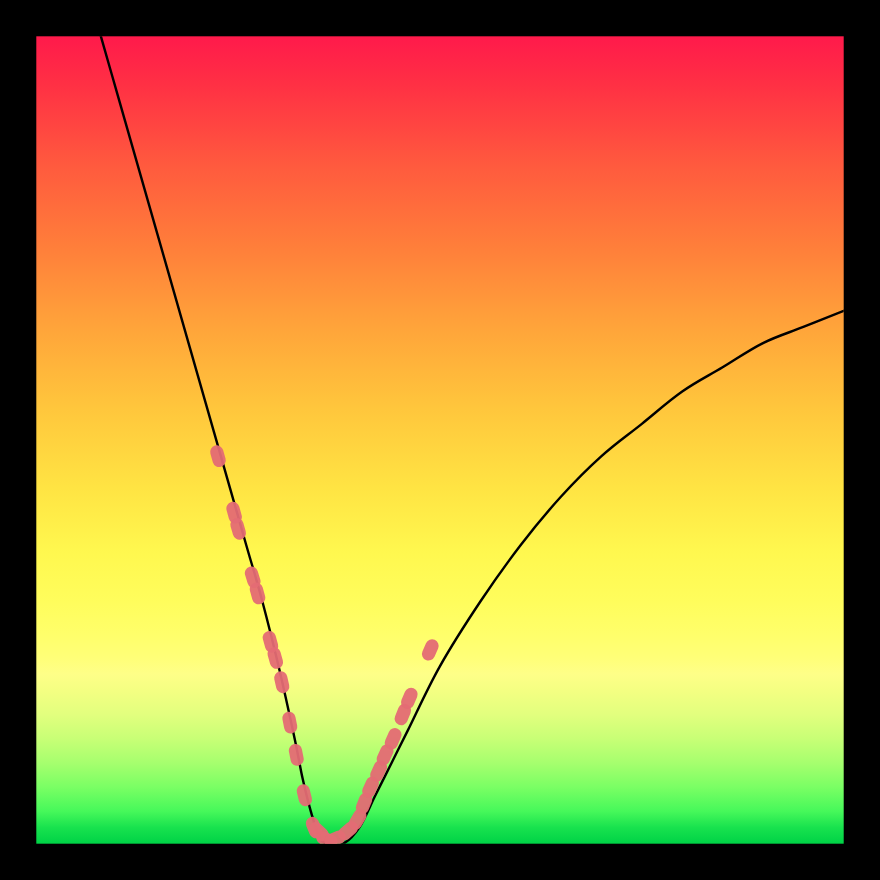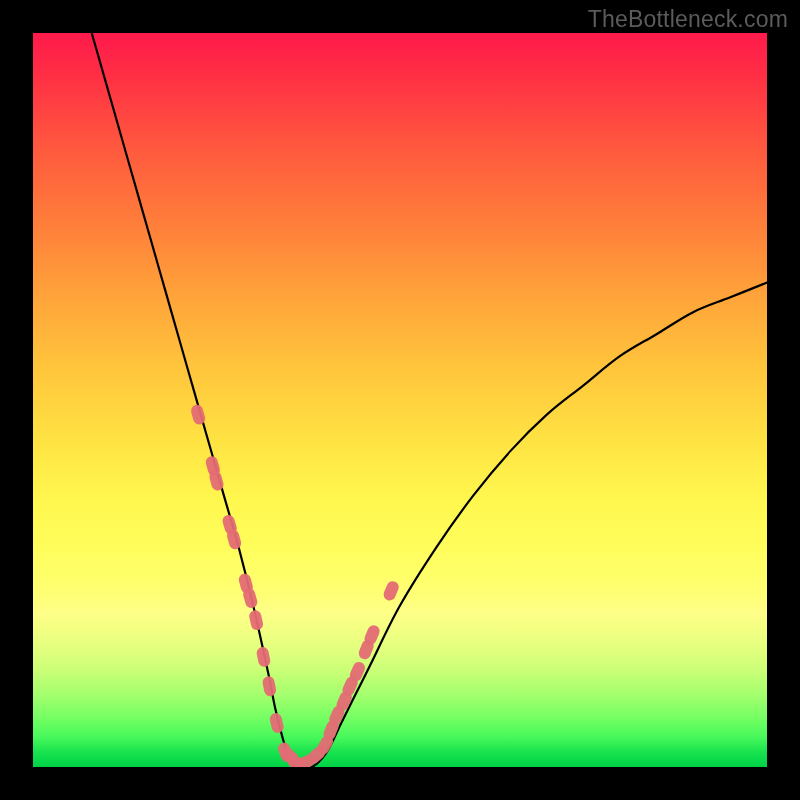--- a/index.html
+++ b/index.html
@@ -65,21 +65,20 @@
     left: 0;
     top: 0;
     width: 734px;
     height: 734px;
   }
 </style>
 </head>
 <body>
 
 <div class="frame">
-  <div class="watermark">TheBottleneck.com</div>
 
   <div class="plot">
     <svg class="curve" viewBox="0 0 734 734">
       <path id="main-curve" fill="none" stroke="#000" stroke-width="2.2" stroke-linecap="round" stroke-linejoin="round" d="M 58.72 0 C 61.3624 9.248399999999998, 68.1152 32.8832, 73.4 51.379999999999995 C 78.68480000000001 69.87679999999999, 82.7952 84.2632, 88.08 102.75999999999999 C 93.3648 121.25679999999998, 97.4752 135.64319999999998, 102.76 154.14 C 108.04480000000001 172.6368, 112.1552 187.02319999999997, 117.44 205.51999999999998 C 122.7248 224.0168, 126.8352 238.40319999999997, 132.12 256.9 C 137.4048 275.3968, 141.51520000000002 289.7832, 146.8 308.28000000000003 C 152.0848 326.77680000000004, 156.1952 341.16319999999996, 161.48 359.65999999999997 C 166.76479999999998 378.1568, 170.8752 392.5432, 176.16 411.04 C 181.4448 429.5368, 185.5552 443.9232, 190.84 462.42 C 196.1248 480.9168, 200.23520000000002 493.98199999999997, 205.52 513.8 C 210.8048 533.6179999999999, 214.9152 550.0595999999999, 220.2 572.52 C 225.48479999999998 594.9804, 230.91639999999998 620.0832, 234.88 638.58 C 238.8436 657.0768, 239.5776 663.3892, 242.22 675.28 C 244.8624 687.1708, 246.91760000000002 695.3916, 249.56000000000003 704.64 C 252.20240000000004 713.8883999999999, 254.25759999999997 721.3752, 256.9 726.66 C 259.5424 731.9448, 260.2764 732.6788, 264.24 734 C 268.2036 735.3212, 273.6352 736.6424, 278.92 734 C 284.20480000000003 731.3576, 288.3152 727.2472, 293.6 719.32 C 298.88480000000004 711.3928000000001, 302.99519999999995 700.5296000000001, 308.28 689.96 C 313.5648 679.3904, 317.67519999999996 671.1696000000001, 322.96 660.6 C 328.2448 650.0304, 329.71279999999996 647.0944000000001, 337.64 631.24 C 345.5672 615.3856, 355.1092 593.6591999999999, 367 572.52 C 378.8908 551.3808, 390.48800000000006 533.6179999999999, 403.70000000000005 513.8 C 416.91200000000003 493.98199999999997, 427.188 479.5956, 440.4 462.42 C 453.61199999999997 445.24440000000004, 463.88800000000003 432.9132, 477.1 418.38 C 490.312 403.8468, 500.58799999999997 393.5708, 513.8 381.68 C 527.012 369.7892, 537.288 362.8896, 550.5 352.32 C 563.712 341.7504, 573.988 332.2084, 587.2 322.96 C 600.412 313.7116, 610.688 308.86719999999997, 623.9 300.94 C 637.112 293.0128, 647.388 285.526, 660.6 278.92 C 673.812 272.314, 684.088 269.5248, 697.3 264.24 C 710.512 258.9552, 727.394 252.2024, 734 249.56"></path>
       <g id="marker-group">
           <rect x="155.15" y="375.68" width="20" height="12" rx="6" ry="6" fill="#e46b74" opacity="0.95" transform="rotate(74.05460409907717 165.15 381.68)"></rect>
           <rect x="169.82999999999998" y="427.06" width="20" height="12" rx="6" ry="6" fill="#e46b74" opacity="0.95" transform="rotate(74.47588900324574 179.82999999999998 433.06)"></rect>
           <rect x="173.5" y="441.74" width="20" height="12" rx="6" ry="6" fill="#e46b74" opacity="0.95" transform="rotate(73.96005669395029 183.5 447.74)"></rect>
           <rect x="186.71200000000002" y="485.78" width="20" height="12" rx="6" ry="6" fill="#e46b74" opacity="0.95" transform="rotate(73.3007557660064 196.71200000000002 491.78)"></rect>
           <rect x="191.11599999999999" y="500.46000000000004" width="20" height="12" rx="6" ry="6" fill="#e46b74" opacity="0.95" transform="rotate(74.62374875117385 201.11599999999999 506.46000000000004)"></rect>

